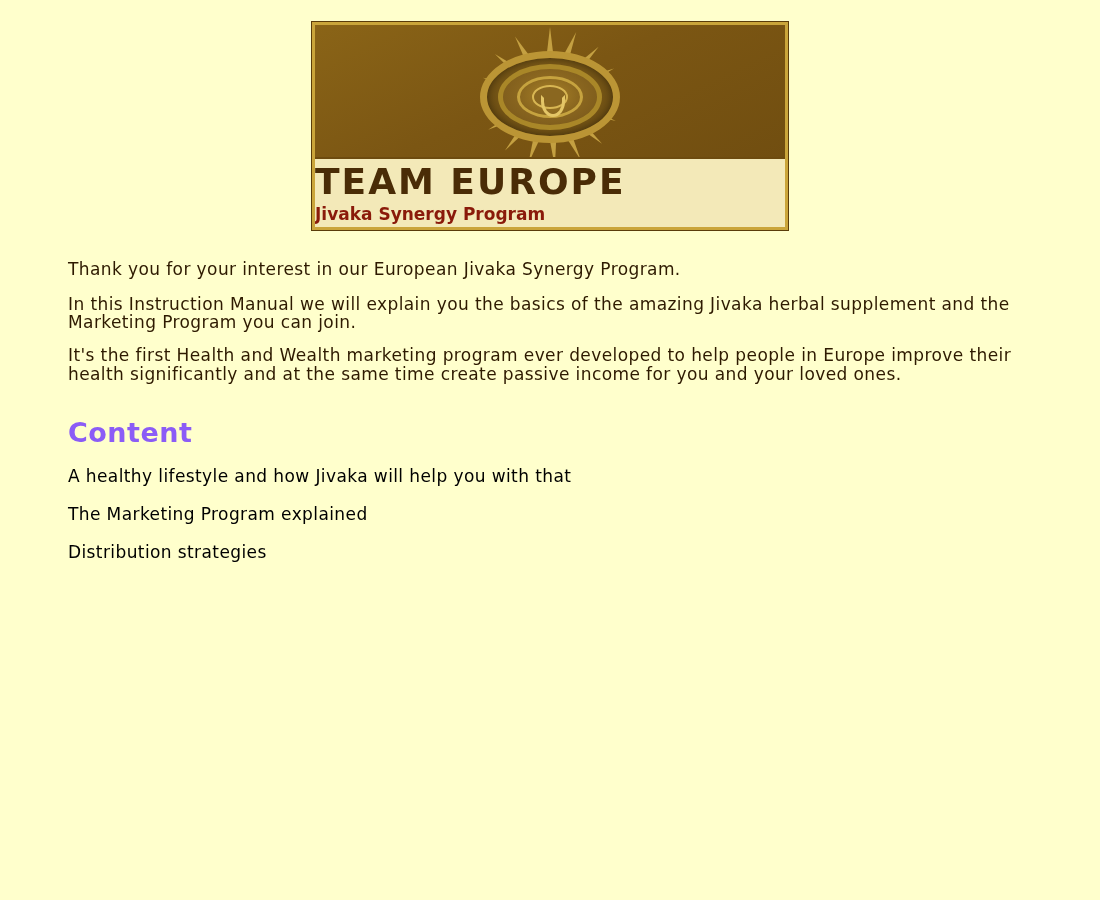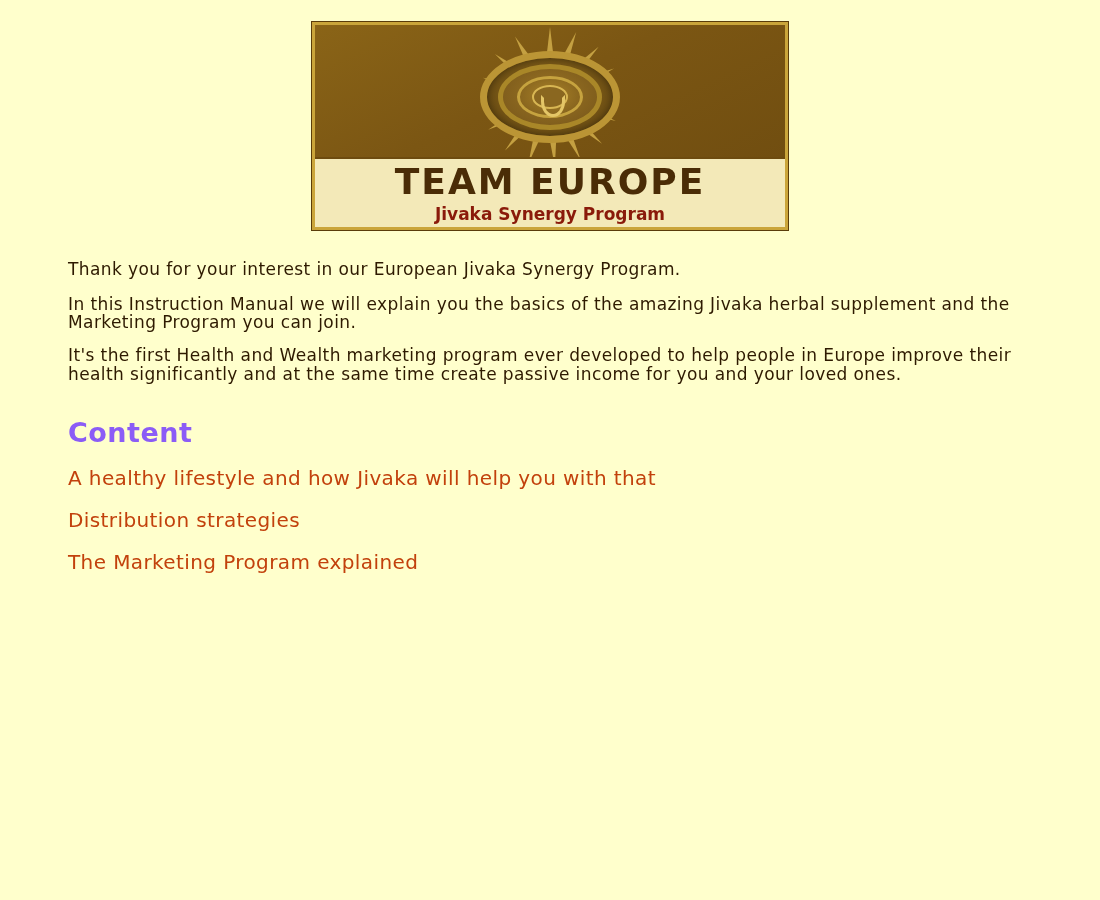--- a/index.html
+++ b/index.html
@@ -116,21 +116,20 @@
   .logo-banner {
     position: absolute;
     left: 0;
     bottom: 0;
     width: 100%;
     height: 68px;
     background: #f3e9b8;
     border-top: 2px solid #6d4b0f;
     display: flex;
     flex-direction: column;
-    align-items: center;
     justify-content: center;
   }
   .logo-title {
     font-family: "DejaVu Sans", sans-serif;
     font-weight: bold;
     font-size: 36px;
     letter-spacing: 2px;
     color: #4a2c06;
     line-height: 1;
   }
@@ -163,22 +162,22 @@
   h2.section-title {
     font-family: "DejaVu Sans", sans-serif;
     font-size: 27px;
     font-weight: bold;
     color: #8b5cf6;
     margin: 34px 0 18px 0;
     letter-spacing: .5px;
   }
   .toc-item {
     font-family: "DejaVu Sans", sans-serif;
-    font-size: 20px;
-    color: #c2410c;
+    font-size: 17px;
+    color: #000000;
     letter-spacing: .4px;
     margin: 0 0 18px 0;
   }
 </style>
 </head>
 <body>
 
 <div class="page">
 
   <div class="logo-wrap">
@@ -246,17 +245,17 @@
   </div>
 
   <div class="content">
     <p class="para intro">Thank you for your interest in our European Jivaka Synergy Program.</p>
     <p class="para">In this Instruction Manual we will explain you the basics of the amazing Jivaka herbal supplement and the Marketing Program you can join.</p>
     <p class="para">It's the first Health and Wealth marketing program ever developed to help people in Europe improve their health significantly and at the same time create passive income for you and your loved ones.</p>
 
     <h2 class="section-title">Content</h2>
 
     <p class="toc-item">A healthy lifestyle and how Jivaka will help you with that</p>
+    <p class="toc-item">The Marketing Program explained</p>
     <p class="toc-item">Distribution strategies</p>
-    <p class="toc-item">The Marketing Program explained</p>
   </div>
 
 </div>
 
 </body></html>

